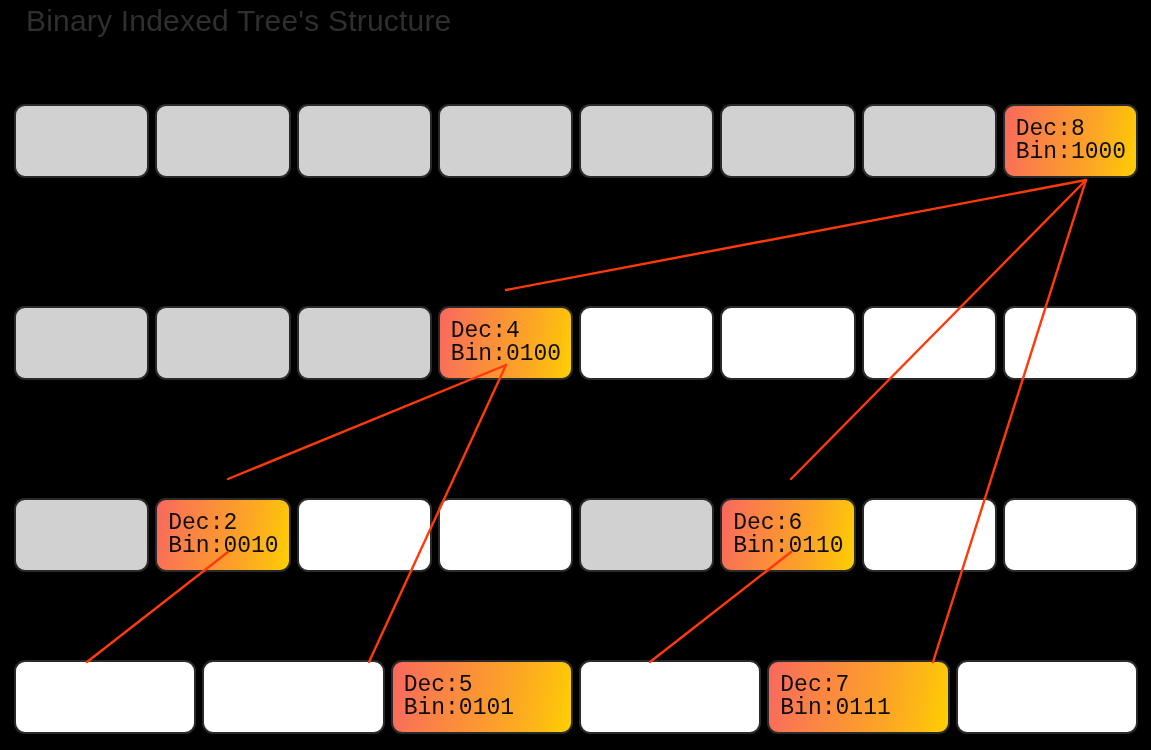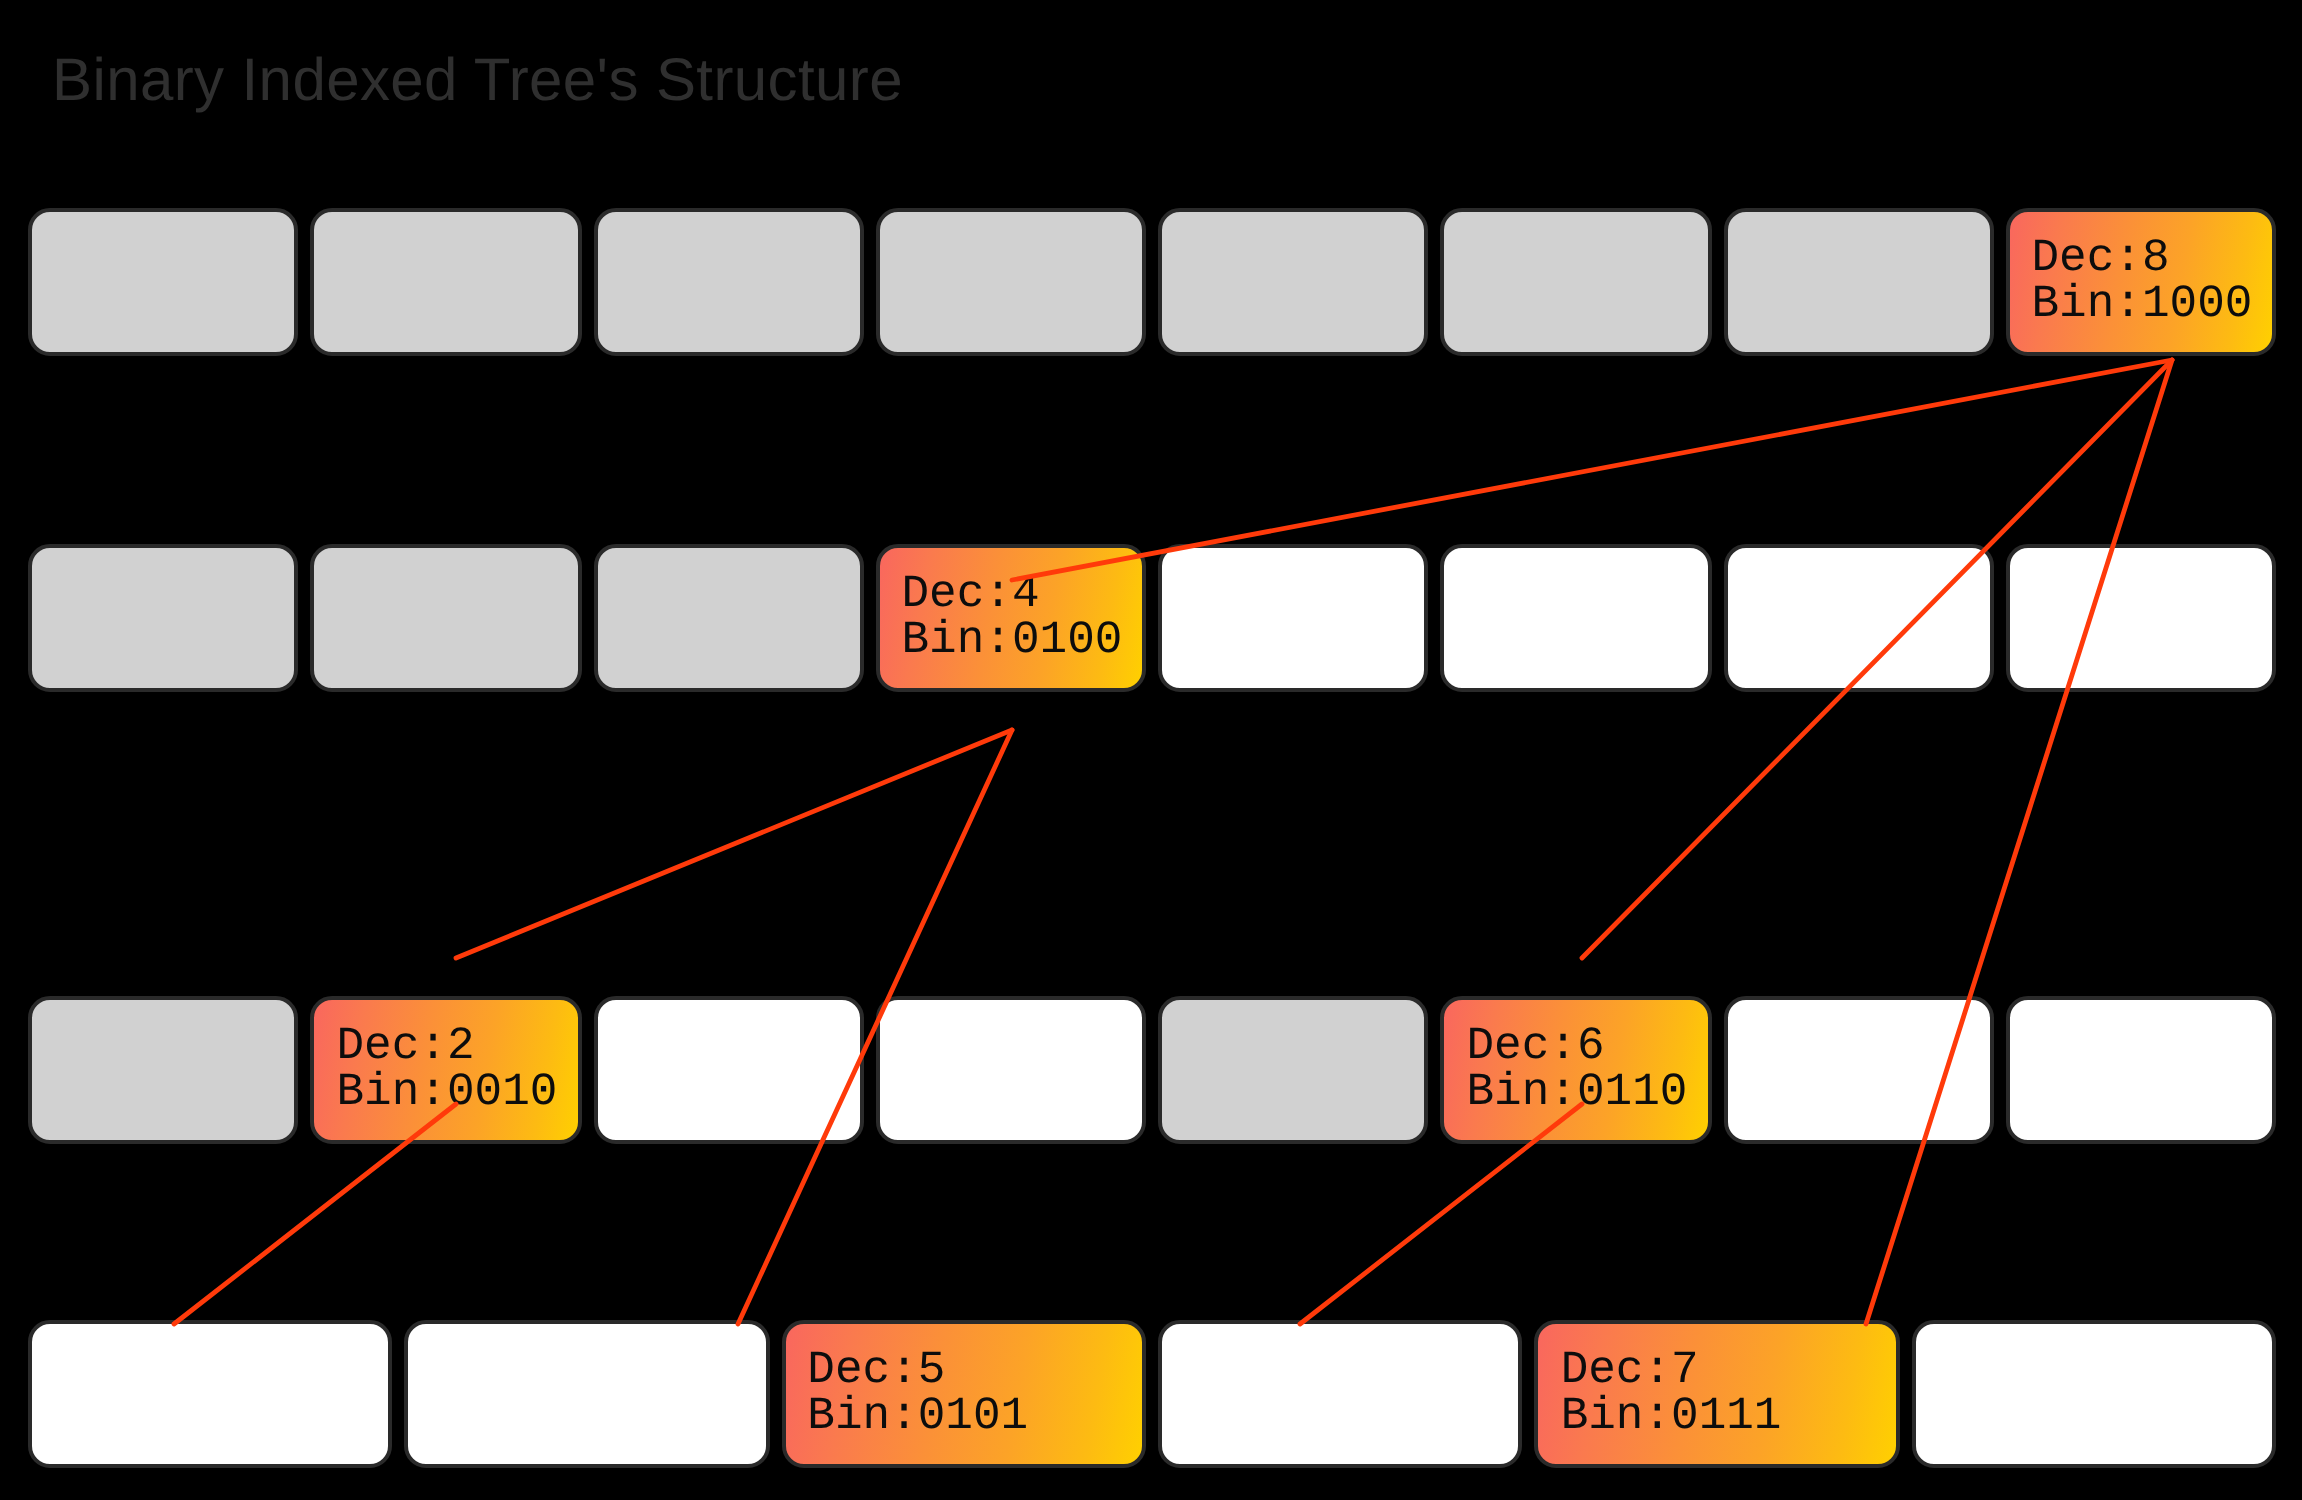--- a/index.html
+++ b/index.html
@@ -19,21 +19,21 @@
     position: absolute;
     left: 0; top: 0;
     width: 1151px;
     height: 750px;
     background: #000000;
   }
 
   .title {
     position: absolute;
     left: 26px;
-    top: 24px;
+    top: 4px;
     font-family: "Liberation Sans", sans-serif;
     font-size: 30px;
     font-weight: 400;
     color: #2f2f2f;
     letter-spacing: 0.2px;
     white-space: nowrap;
   }
 
   .edges {
     position: absolute;
@@ -110,21 +110,21 @@
         <div class="cell empty-gray"></div>
         <div class="cell empty-gray"></div>
         <div class="cell empty-gray"></div>
         <div class="cell empty-gray"></div>
         <div class="cell empty-gray"></div>
         <div class="cell empty-gray"></div>
         <div class="cell node">
           <div class="node-label"><span class="ln">Dec:8</span><span class="ln">Bin:1000</span></div>
         </div>
       </div>
-      <div class="row" style="top: 272px;">
+      <div class="row" style="top: 306px;">
         <div class="cell empty-gray"></div>
         <div class="cell empty-gray"></div>
         <div class="cell empty-gray"></div>
         <div class="cell node">
           <div class="node-label"><span class="ln">Dec:4</span><span class="ln">Bin:0100</span></div>
         </div>
         <div class="cell empty-white"></div>
         <div class="cell empty-white"></div>
         <div class="cell empty-white"></div>
         <div class="cell empty-white"></div>

